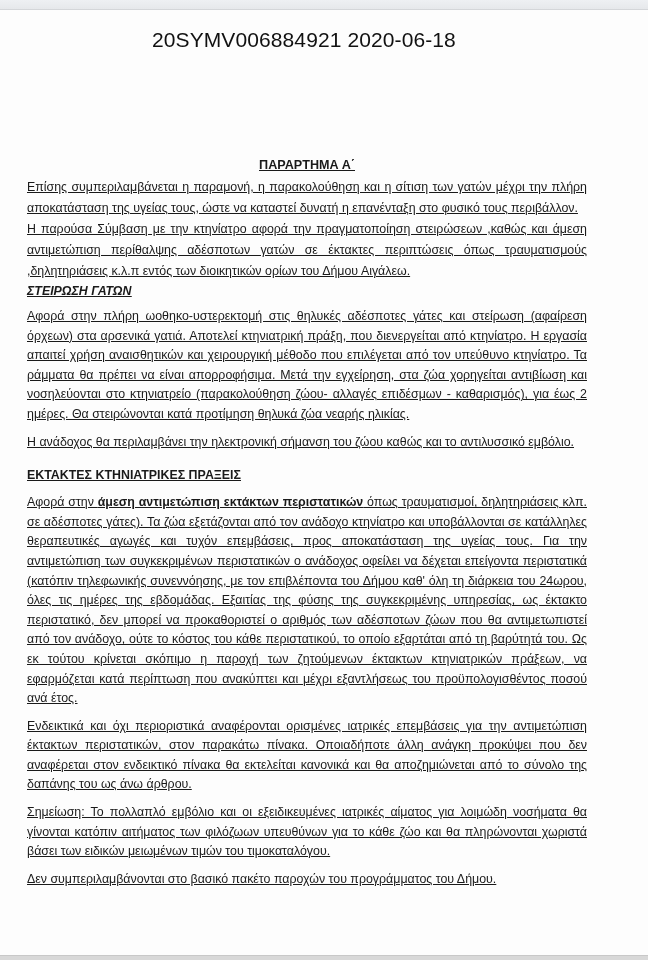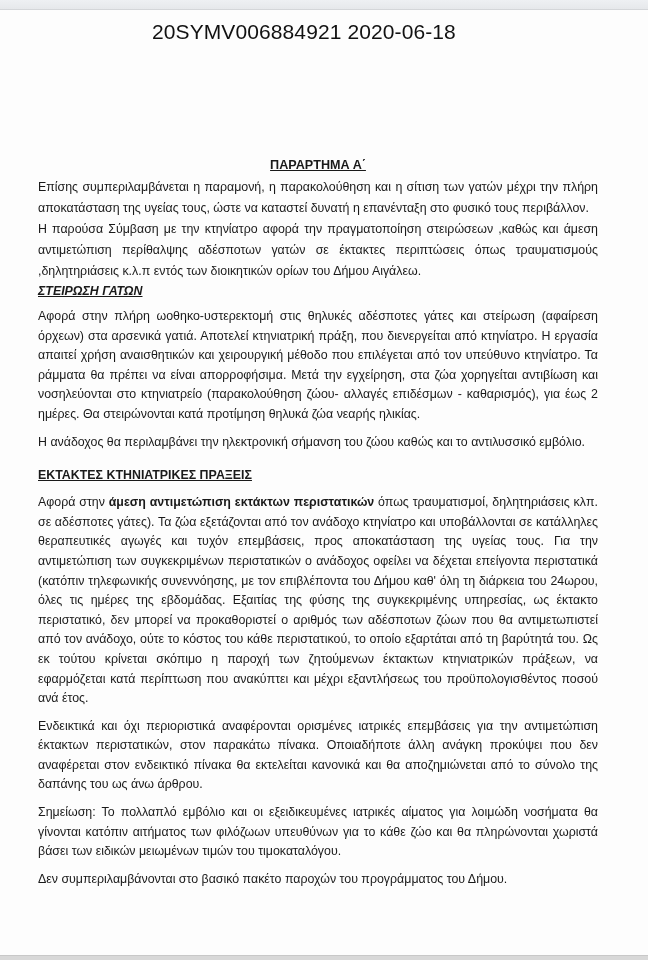--- a/index.html
+++ b/index.html
@@ -14,27 +14,27 @@
     position: absolute; left: 0; top: 0; width: 648px; height: 9px;
     background: linear-gradient(#eef0f3, #e6e8eb);
     border-bottom: 1px solid #d4d6d9;
   }
   .bottom-strip {
     position: absolute; left: 0; bottom: 0; width: 648px; height: 4px;
     background: #d8d8d8;
     border-top: 1px solid #c8c8c8;
   }
   .doc-id {
-    position: absolute; left: 152px; top: 20px;
+    position: absolute; left: 152px; top: 28px;
     font-size: 21px; letter-spacing: 0.1px; color: #111;
     white-space: nowrap;
   }
   .page {
-    position: absolute; left: 38px; top: 156px; width: 560px;
-    font-size: 12.4px; line-height: 20.5px;
+    position: absolute; left: 27px; top: 156px; width: 560px;
+    font-size: 12.4px; line-height: 20.5px; text-decoration: underline;
   }
   .annex-title {
     text-align: center; font-weight: bold; text-decoration: underline;
     font-size: 12.6px; margin: 0 0 0 0; line-height: 18px;
   }
   p { margin: 0; text-align: justify; }
   .p-intro { line-height: 21px; }
   .p-gap { margin-top: 3px; }
   .section-heading {
     font-weight: bold; text-decoration: underline; margin: 0;

